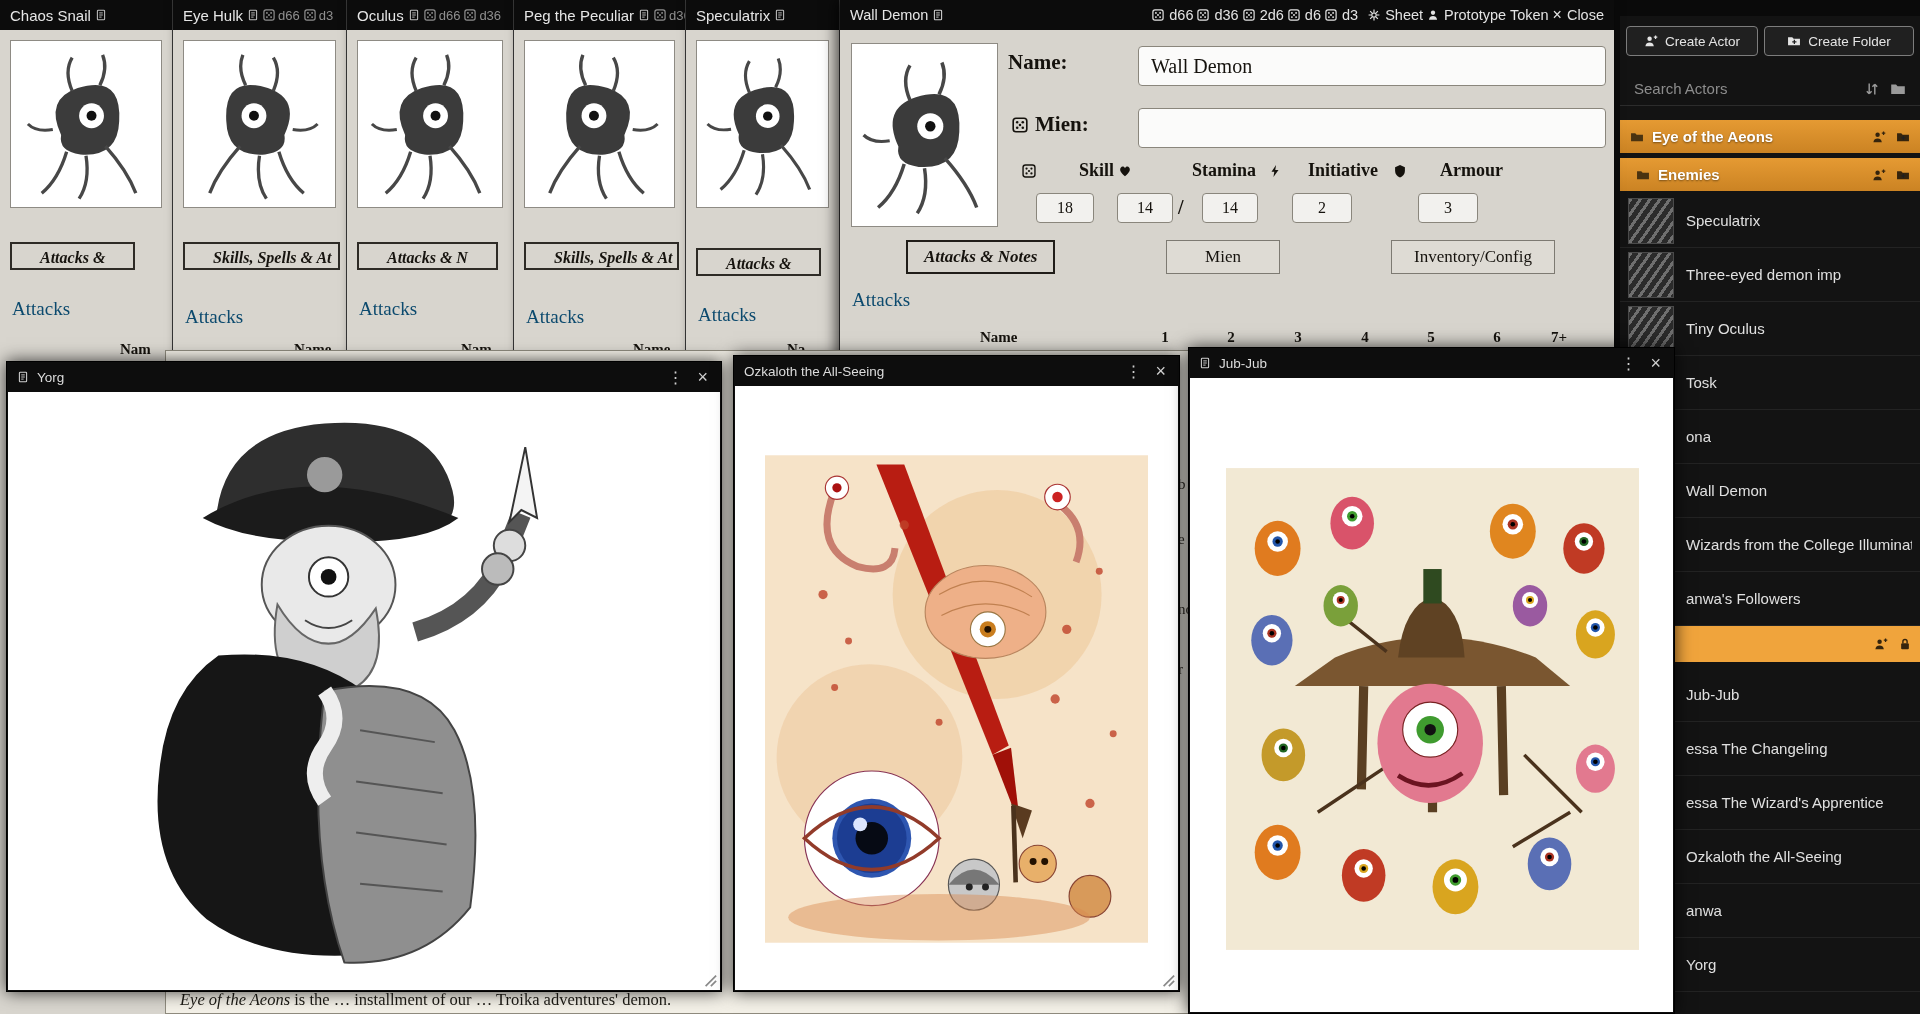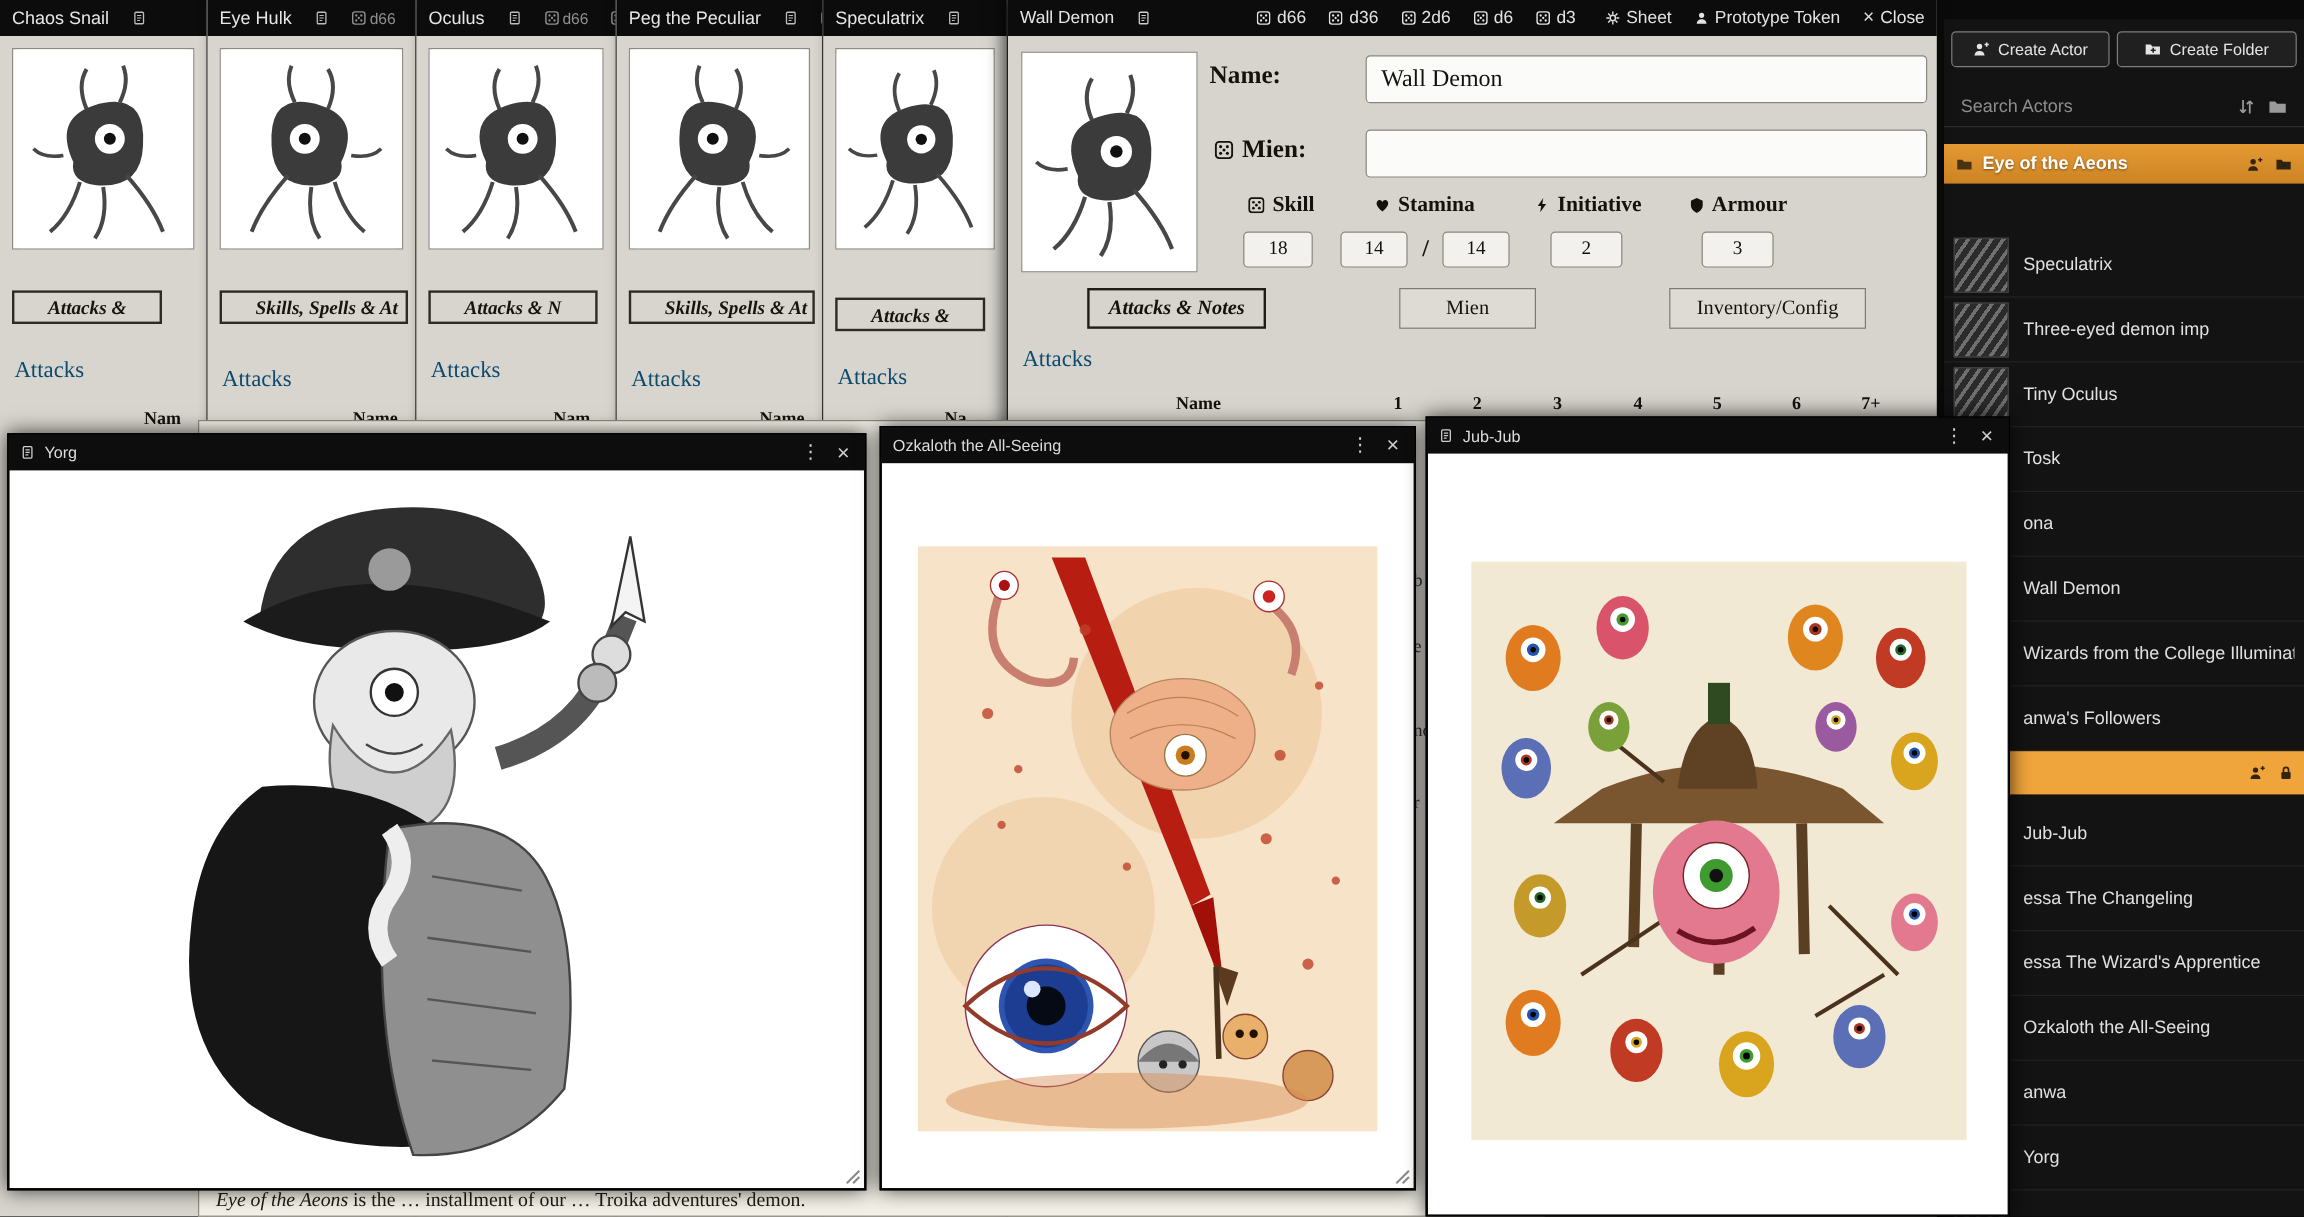--- a/index.html
+++ b/index.html
@@ -3,34 +3,34 @@
 <meta charset="utf-8">
 <style>
 *{margin:0;padding:0;box-sizing:border-box}
 html,body{background:#000}
 .screen{position:relative;width:1920px;height:1014px;overflow:hidden;background:#0a0a0a;font-family:"Liberation Sans",sans-serif}
 .ic{width:14px;height:14px;flex:none}
 .ic12{width:12px;height:12px;flex:none}
 .ic16{width:16px;height:16px;flex:none}
 
 .strip{position:absolute;top:0;height:1014px;background:#d8d5ce;border-right:1px solid #3a3a3a;box-shadow:3px 0 9px rgba(0,0,0,.5);z-index:1}
-.win-head{height:30px;background:#0c0c0c;color:#e6e6e6;display:flex;align-items:center;gap:19px;padding:0 10px;font-size:15px;white-space:nowrap;overflow:hidden}
+.win-head{height:30px;background:#0c0c0c;color:#e6e6e6;display:flex;align-items:center;gap:4px;padding:0 10px;font-size:15px;white-space:nowrap;overflow:hidden}
 .dim{color:#8f8f8f;font-size:13px;display:inline-flex;align-items:center;gap:3px}
 .portrait{position:absolute;left:10px;top:40px;right:10px;height:168px;background:#fff;border:1px solid #8e8b84}
 .portrait svg{width:100%;height:100%}
 .tabbtn{position:absolute;left:10px;top:242px;height:28px;line-height:28px;border:2px solid #2e2b26;padding:0 28px;font-family:"Liberation Serif",serif;font-style:italic;font-weight:bold;font-size:16px;color:#17140f;white-space:nowrap;overflow:hidden;max-width:calc(100% - 16px);background:#d8d5ce}
 .atk{position:absolute;left:12px;top:298px;font-family:"Liberation Serif",serif;font-weight:normal;font-size:19px;color:#0c4a6e}
 .ncol{position:absolute;right:0;width:52px;top:341px;font-family:"Liberation Serif",serif;font-weight:bold;font-size:15px;color:#14110c;overflow:hidden;white-space:nowrap}
 
 .wd{position:absolute;left:840px;top:0;width:774px;height:1014px;background:#d7d4cd;z-index:5;box-shadow:-5px 0 12px rgba(0,0,0,.6)}
 .wd .win-head{font-size:14.5px;overflow:visible}
 .hbtn{display:inline-flex;align-items:center;gap:5px;color:#e3e3e3;cursor:pointer}
 .flabel{position:absolute;font-family:"Liberation Serif",serif;font-weight:bold;font-size:21px;color:#15120d}
 .sheet-input{position:absolute;background:#fbfbfa;border:1px solid #8a867c;border-radius:4px;font-family:"Liberation Serif",serif;font-size:20px;color:#15120d;padding:0 12px;line-height:38px;height:40px;overflow:hidden;white-space:nowrap}
-.statlab{position:absolute;top:160px;display:flex;align-items:center;justify-content:center;gap:6px;font-family:"Liberation Serif",serif;font-weight:bold;font-size:18px;color:#15120d}
+.statlab{position:absolute;top:160px;display:flex;align-items:center;justify-content:space-between;gap:6px;font-family:"Liberation Serif",serif;font-weight:bold;font-size:18px;color:#15120d}
 .statbox{position:absolute;top:193px;height:30px;background:#f2f1ee;border:1px solid #8a867c;border-radius:4px;text-align:center;line-height:28px;font-family:"Liberation Serif",serif;font-size:16px;color:#15120d}
 .wtab{position:absolute;top:240px;height:34px;font-family:"Liberation Serif",serif;font-size:17px;color:#15120d;text-align:center}
 .wtab.active{border:2px solid #201d18;line-height:30px;font-style:italic;font-weight:bold;padding:0 16px}
 .wtab.plain{border:1px solid #7d7a72;line-height:32px;background:#dedbd4}
 .colnum{position:absolute;top:329px;width:30px;text-align:center;font-family:"Liberation Serif",serif;font-weight:bold;font-size:15px;color:#15120d}
 
 .sidebar{position:absolute;left:1620px;top:16px;width:300px;height:1014px;background:#131313;z-index:4;overflow:hidden}
 .sbtn{position:absolute;top:10px;height:30px;background:#202020;border:1px solid #7d7d7d;border-radius:4px;color:#e4e4e4;font-size:13.5px;display:flex;align-items:center;justify-content:center;gap:7px;cursor:pointer}
 .search{position:absolute;top:56px;left:0;right:0;height:34px;display:flex;align-items:center;padding:0 14px;gap:10px;border-bottom:1px solid #2c2c2c}
 .search input{flex:1;background:transparent;border:none;outline:none;color:#cfcfcf;font-size:15px;font-family:"Liberation Sans",sans-serif}
@@ -381,20 +381,34 @@
       <svg class="ic16" style="color:#9a9a9a">
           <use href="#folder"></use>
         </svg>
     </div>
 
     <div class="folder" style="top:104px">
       <svg class="ic" style="color:#4a3310">
           <use href="#folder"></use>
         </svg>
       <span>Eye of the Aeons</span>
+      <span class="f-icons">
+        <svg class="ic">
+            <use href="#userplus"></use>
+          </svg>
+        <svg class="ic">
+            <use href="#folderplus"></use>
+          </svg>
+      </span>
+    </div>
+    <div class="folder" style="top:142px;padding-left:16px">
+      <svg class="ic" style="color:#4a3310">
+          <use href="#folder"></use>
+        </svg>
+      <span>Enemies</span>
       <span class="f-icons">
         <svg class="ic">
             <use href="#userplus"></use>
           </svg>
         <svg class="ic">
             <use href="#folderplus"></use>
           </svg>
       </span>
     </div>
 

